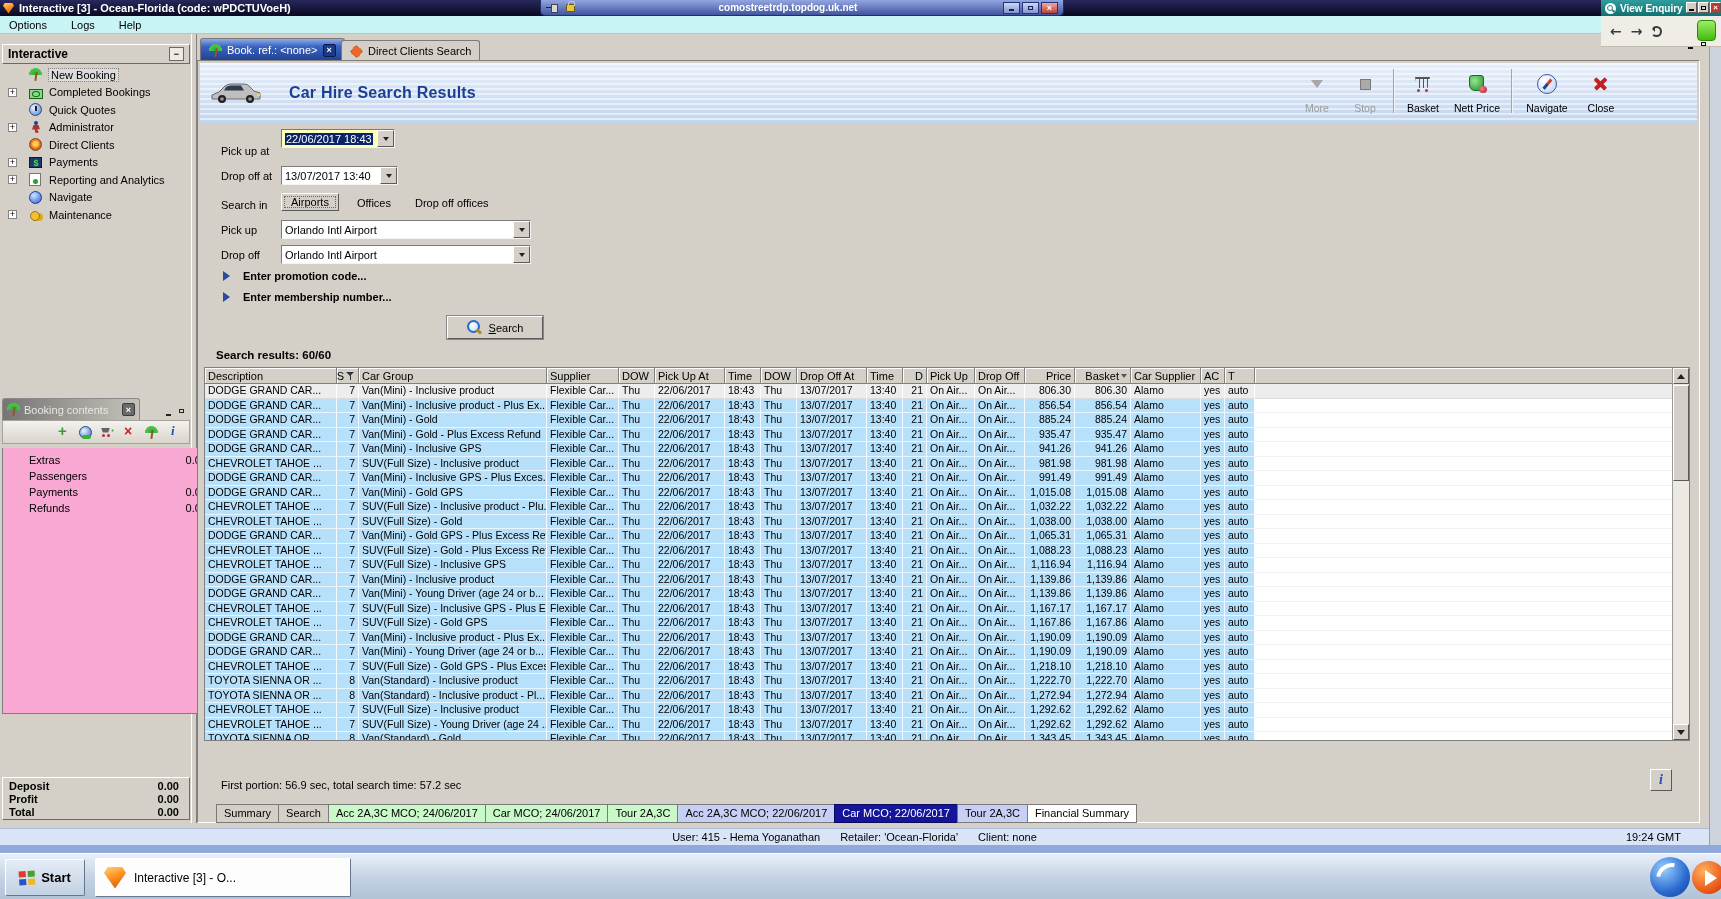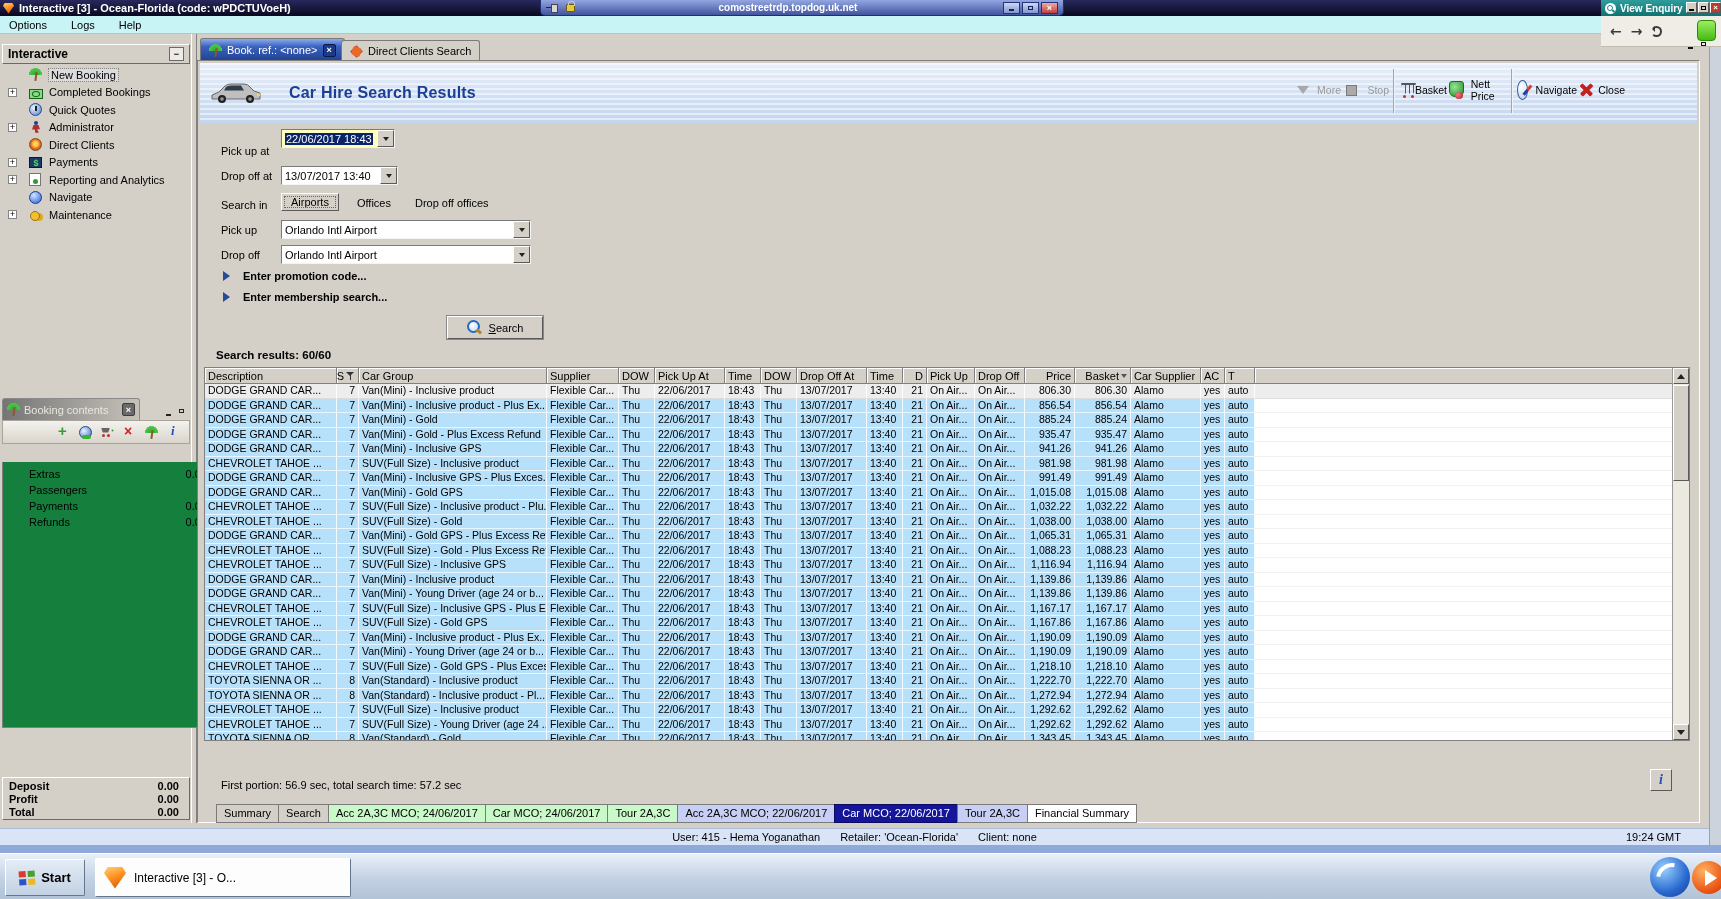--- a/index.html
+++ b/index.html
@@ -104,21 +104,21 @@
   .ic-add-icon::before{content:"+";position:absolute;left:1px;top:-3px;color:#3a9a3a;font:bold 15px/15px "Liberation Sans",sans-serif;}
   .ic-quote-icon{border-radius:50%;background:radial-gradient(circle at 35% 35%,#eaf4ff,#3a6ac0);border:1px solid #1a4a90;}
   .ic-quote-icon::after{content:"";position:absolute;left:2px;top:8px;width:9px;height:4px;background:#37b337;border-radius:2px;}
   .ic-transfer-icon::before{content:"";position:absolute;left:0;top:2px;width:9px;height:5px;background:#666;
     clip-path:polygon(0 0,100% 0,80% 100%,20% 100%);}
   .ic-transfer-icon::after{content:"";position:absolute;left:1px;top:8px;width:3px;height:3px;border-radius:50%;background:#c03030;
     box-shadow:5px 0 0 #c03030, 9px -5px 0 -0.5px #2aa02a;}
   .ic-delete-icon::before{content:"×";position:absolute;left:1px;top:-2px;color:#c22;font:bold 14px/14px "Liberation Sans",sans-serif;}
   .ic-info-icon::before{content:"i";position:absolute;left:4px;top:-2px;color:#2050c0;
     font:italic bold 13px/14px "Liberation Serif",serif;}
-  .bk-list{position:absolute;left:2px;top:462px;width:216px;height:266px;background:#15803d;
+  .bk-list{position:absolute;left:2px;top:448px;width:216px;height:266px;background:#f9a8d4;
     border:1px solid #808080;border-top:none;padding-top:4px;}
   .bk-row{display:flex;justify-content:space-between;padding:0 10px 0 26px;line-height:16px;}
 
   
   .totals{position:absolute;left:2px;top:777px;width:188px;height:43px;background:#d4d0c8;
     border:1px solid;border-color:#fff #6a6a6a #6a6a6a #fff;padding:2px 10px 0 6px;font-weight:bold;}
   .tot-row{display:flex;justify-content:space-between;line-height:13px;}
 
   
   .tab{position:absolute;top:38px;height:23px;display:flex;align-items:center;gap:5px;padding:0 8px;
@@ -134,21 +134,21 @@
 
   
   .main-panel{position:absolute;left:197px;top:60px;width:1503px;height:763px;background:#d4d0c8;
     border:1px solid;border-color:#808080 #fff #fff #808080;}
   .hdr-band{position:absolute;left:2px;top:2px;width:1497px;height:60px;
     background:repeating-linear-gradient(180deg,rgba(255,255,255,.5) 0 2px,rgba(255,255,255,0) 2px 5px),
                linear-gradient(180deg,#e7effa,#c2d5ef);display:flex;align-items:center;gap:17px;}
   .car-icon{margin:0 10px 0 10px;}
   .page-title{color:#1b3f95;font-weight:bold;font-size:16px;letter-spacing:.2px;}
   .hdr-toolbar{position:absolute;left:1095px;top:4px;height:52px;display:flex;align-items:stretch;}
-  .tool-btn{width:48px;display:flex;flex-direction:row;align-items:center;justify-content:flex-end;gap:8px;padding-bottom:3px;}
+  .tool-btn{width:48px;display:flex;flex-direction:column;align-items:center;justify-content:flex-end;gap:8px;padding-bottom:3px;}
   .tool-btn .tlabel{font-size:10.5px;}
   .tool-btn.disabled .tlabel{color:#9a9a9a;}
   .tool-btn.wide{width:60px;}
   .tsep{width:2px;margin:4px 4px;border-left:1px solid #9aa6ba;border-right:1px solid #f0f4fa;}
   .tbic{position:relative;width:20px;height:20px;}
   .ic-more-icon::before{content:"";position:absolute;left:4px;top:6px;border:6px solid transparent;border-top:8px solid #a8a8a8;}
   .ic-stop-icon::before{content:"";position:absolute;left:5px;top:5px;width:9px;height:9px;background:#aaa;border:1px solid #7a7a7a;}
   .ic-basket-icon::before{content:"";position:absolute;left:2px;top:3px;width:15px;height:9px;
     background:repeating-linear-gradient(90deg,#555 0 1.5px,transparent 1.5px 4px);border-top:2px solid #555;
     clip-path:polygon(0 0,100% 0,84% 100%,16% 100%);}
@@ -497,21 +497,21 @@
     <div class="field" style="top:184px;width:250px">
       <span class="ftext">Orlando Intl Airport</span>
       <span class="dd"></span>
     </div>
     <div class="disc" style="left:23px;top:209px">
       <span class="disc-arrow"></span>
       <span>Enter promotion code...</span>
     </div>
     <div class="disc" style="left:23px;top:230px">
       <span class="disc-arrow"></span>
-      <span>Enter membership search...</span>
+      <span>Enter membership number...</span>
     </div>
     <div class="search-btn">
       <span class="ic-mag"></span>
       <span class="blabel">Search</span>
     </div>
 
     <span class="results-label">Search results: 60/60</span>
 
     <div class="tbl">
       <div class="thead">

